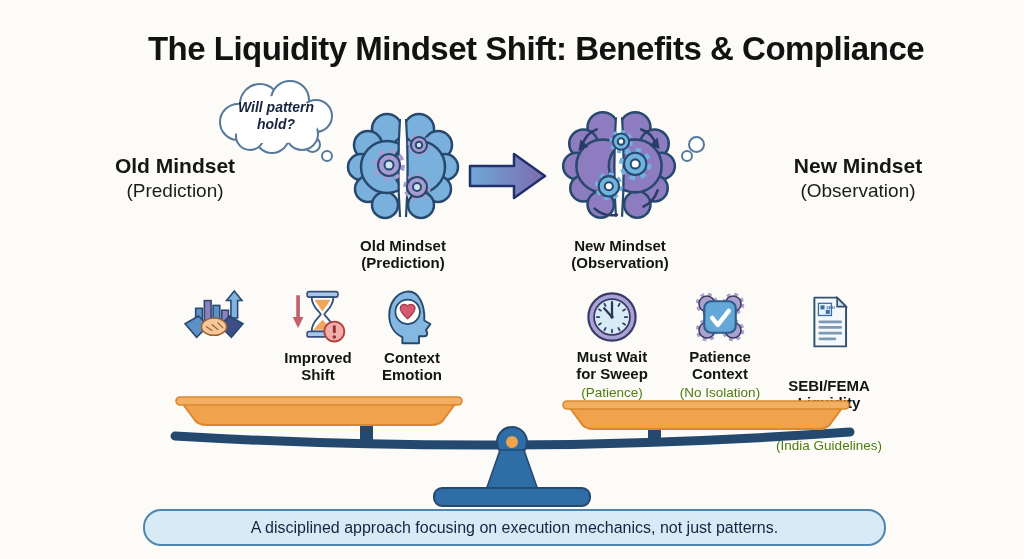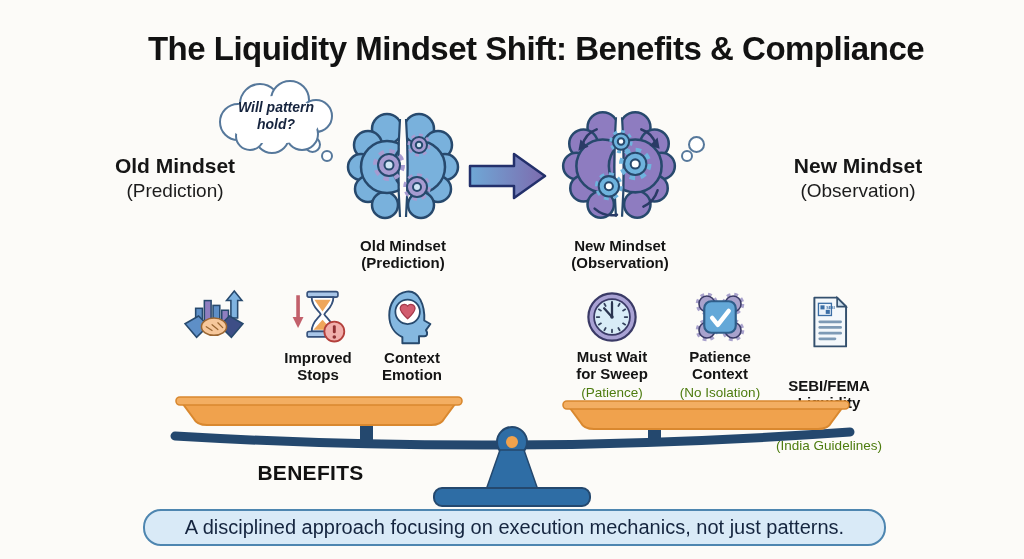--- a/index.html
+++ b/index.html
@@ -28,21 +28,21 @@
   .brain-caption span{display:block;font-size:15px;font-weight:bold;color:#141414;}
   .item{display:flex;flex-direction:column;align-items:center;text-align:center;}
   .item .lbl{font-size:15px;font-weight:bold;line-height:1.12;color:#141414;margin-top:4px;}
   .item .lbl span{display:block;}
   .item .note{font-size:13.5px;color:#4d7c0f;margin-top:2px;}
   .pan-title{font-size:21px;font-weight:bold;letter-spacing:0.3px;color:#111;text-align:center;}
   .banner{
     left:143px;top:509px;width:739px;height:33px;
     background:#D9EAF7;border:2px solid #4E86B0;border-radius:18px;
     display:flex;align-items:center;justify-content:center;
-    font-size:20px;color:#15253f;
+    font-size:16px;color:#15253f;
   }
 </style>
 </head>
 <body>
 
 <div class="canvas">
 
   <div class="abs title">The Liquidity Mindset Shift: Benefits &amp; Compliance</div>
 
   <div class="abs side-label" style="left:85px;top:153px;">
@@ -202,21 +202,21 @@
       <path d="M25,8 C25,19 33,23 35,27 C33,31 25,35 25,46 L49,46 C49,35 41,31 39,27 C41,23 49,19 49,8 Z" fill="#ffffff" stroke="#35507a" stroke-width="2"></path>
       <polygon points="28,11 46,11 37,24" fill="#EFA65A"></polygon>
       <polygon points="27,44 47,44 37,33" fill="#EFA65A"></polygon>
       <rect x="20" y="46" width="34" height="6" rx="2" fill="#A9C6E8" stroke="#35507a" stroke-width="1.8"></rect>
       <circle cx="50" cy="46" r="11" fill="#F1AFAC" stroke="#B3403C" stroke-width="2"></circle>
       <rect x="48.4" y="39" width="3.2" height="9" rx="1.5" fill="#8E2F33"></rect>
       <circle cx="50" cy="52" r="2" fill="#8E2F33"></circle>
     </svg>
     <div class="lbl">
       <span>Improved</span>
-      <span>Stops</span>
+      <span>Shift</span>
     </div>
   </div>
 
   <div class="abs item" style="left:364px;top:288px;width:96px;">
     <svg width="56" height="58" viewBox="0 0 64 66">
       <path d="M26,4 C13,6 6,18 6,31 C6,43 12,52 21,56 L21,63 L40,63 L40,55 L46,55 C50,55 50,51 48,48 L53,41 L46,37 C47,20 40,2 26,4 Z" fill="#85B8E0" stroke="#27496D" stroke-width="2.2" stroke-linejoin="round"></path>
       <circle cx="27" cy="27" r="14" fill="#ffffff" stroke="#27496D" stroke-width="2"></circle>
       <path d="M27,35 C21.5,30 18.5,27 18.5,23 A4.8,4.8 0 0 1 27,20.5 A4.8,4.8 0 0 1 35.5,23 C35.5,27 32.5,30 27,35 Z" fill="#D25C6E" stroke="#A53A4C" stroke-width="1.4"></path>
     </svg>
     <div class="lbl">
@@ -314,19 +314,18 @@
       <path d="M427,12 L705,12 L691,31 Q688,37 678,37 L454,37 Q444,37 441,31 Z" fill="#F0A24D" stroke="#D9882F" stroke-width="2"></path>
       <rect x="423" y="9" width="286" height="8" rx="4" fill="#F3AE62" stroke="#D9882F" stroke-width="1.6"></rect>
     </g>
 
     <circle cx="372" cy="50" r="15" fill="#2E6DA5" stroke="#24486E" stroke-width="2"></circle>
     <circle cx="372" cy="50" r="6" fill="#F0A24D"></circle>
     <polygon points="360,58 384,58 398,98 346,98" fill="#2E6DA5" stroke="#24486E" stroke-width="1.5"></polygon>
     <rect x="294" y="96" width="156" height="18" rx="8" fill="#2E6DA5" stroke="#24486E" stroke-width="2"></rect>
   </svg>
 
-  <div class="abs pan-title" style="left:228px;top:461px;width:165px;">BENEFITS</div>
 
   <div class="abs banner">
     <span>A disciplined approach focusing on execution mechanics, not just patterns.</span>
   </div>
 
 </div>
 
 </body></html>

